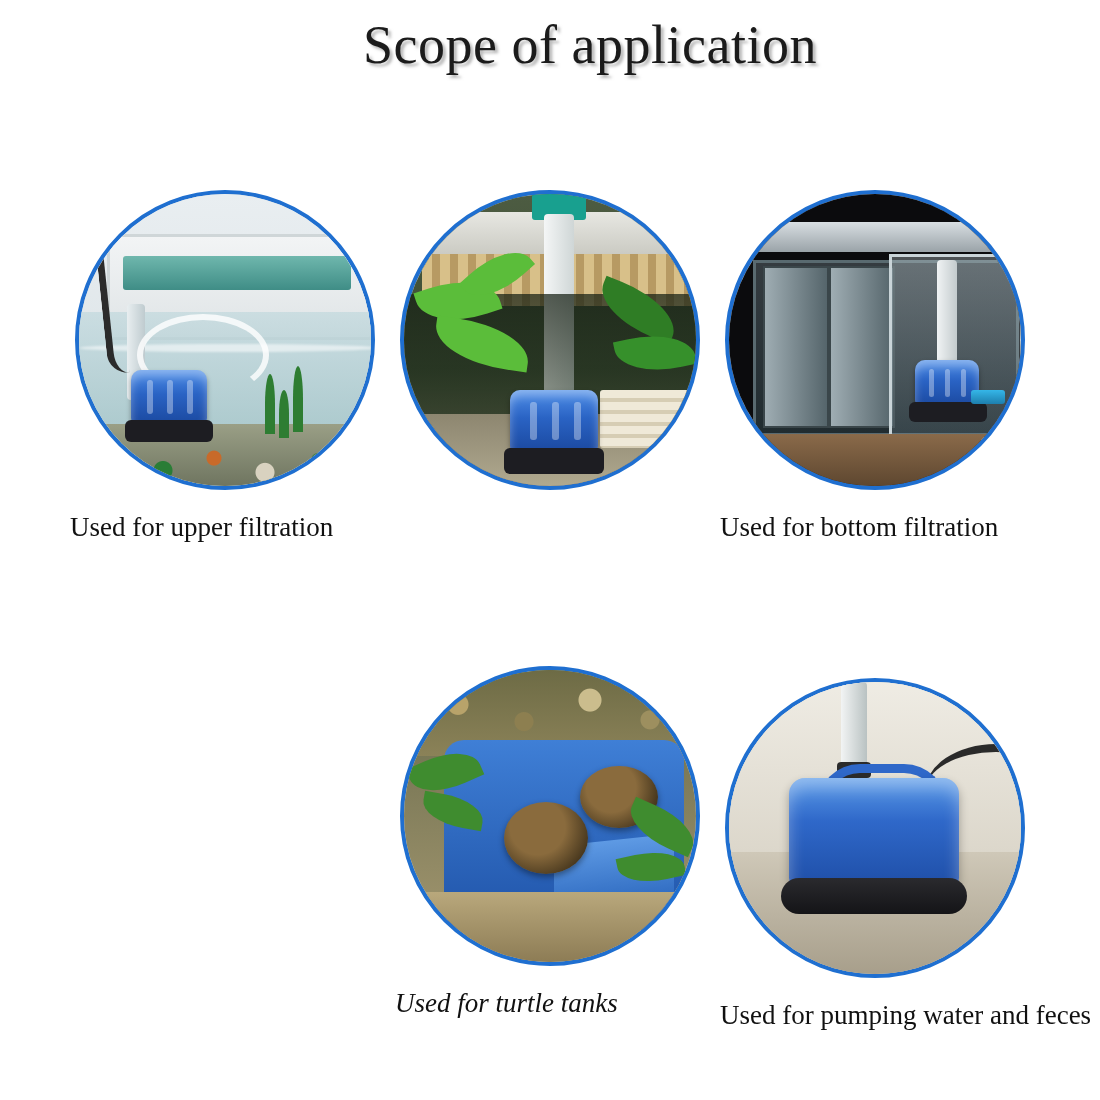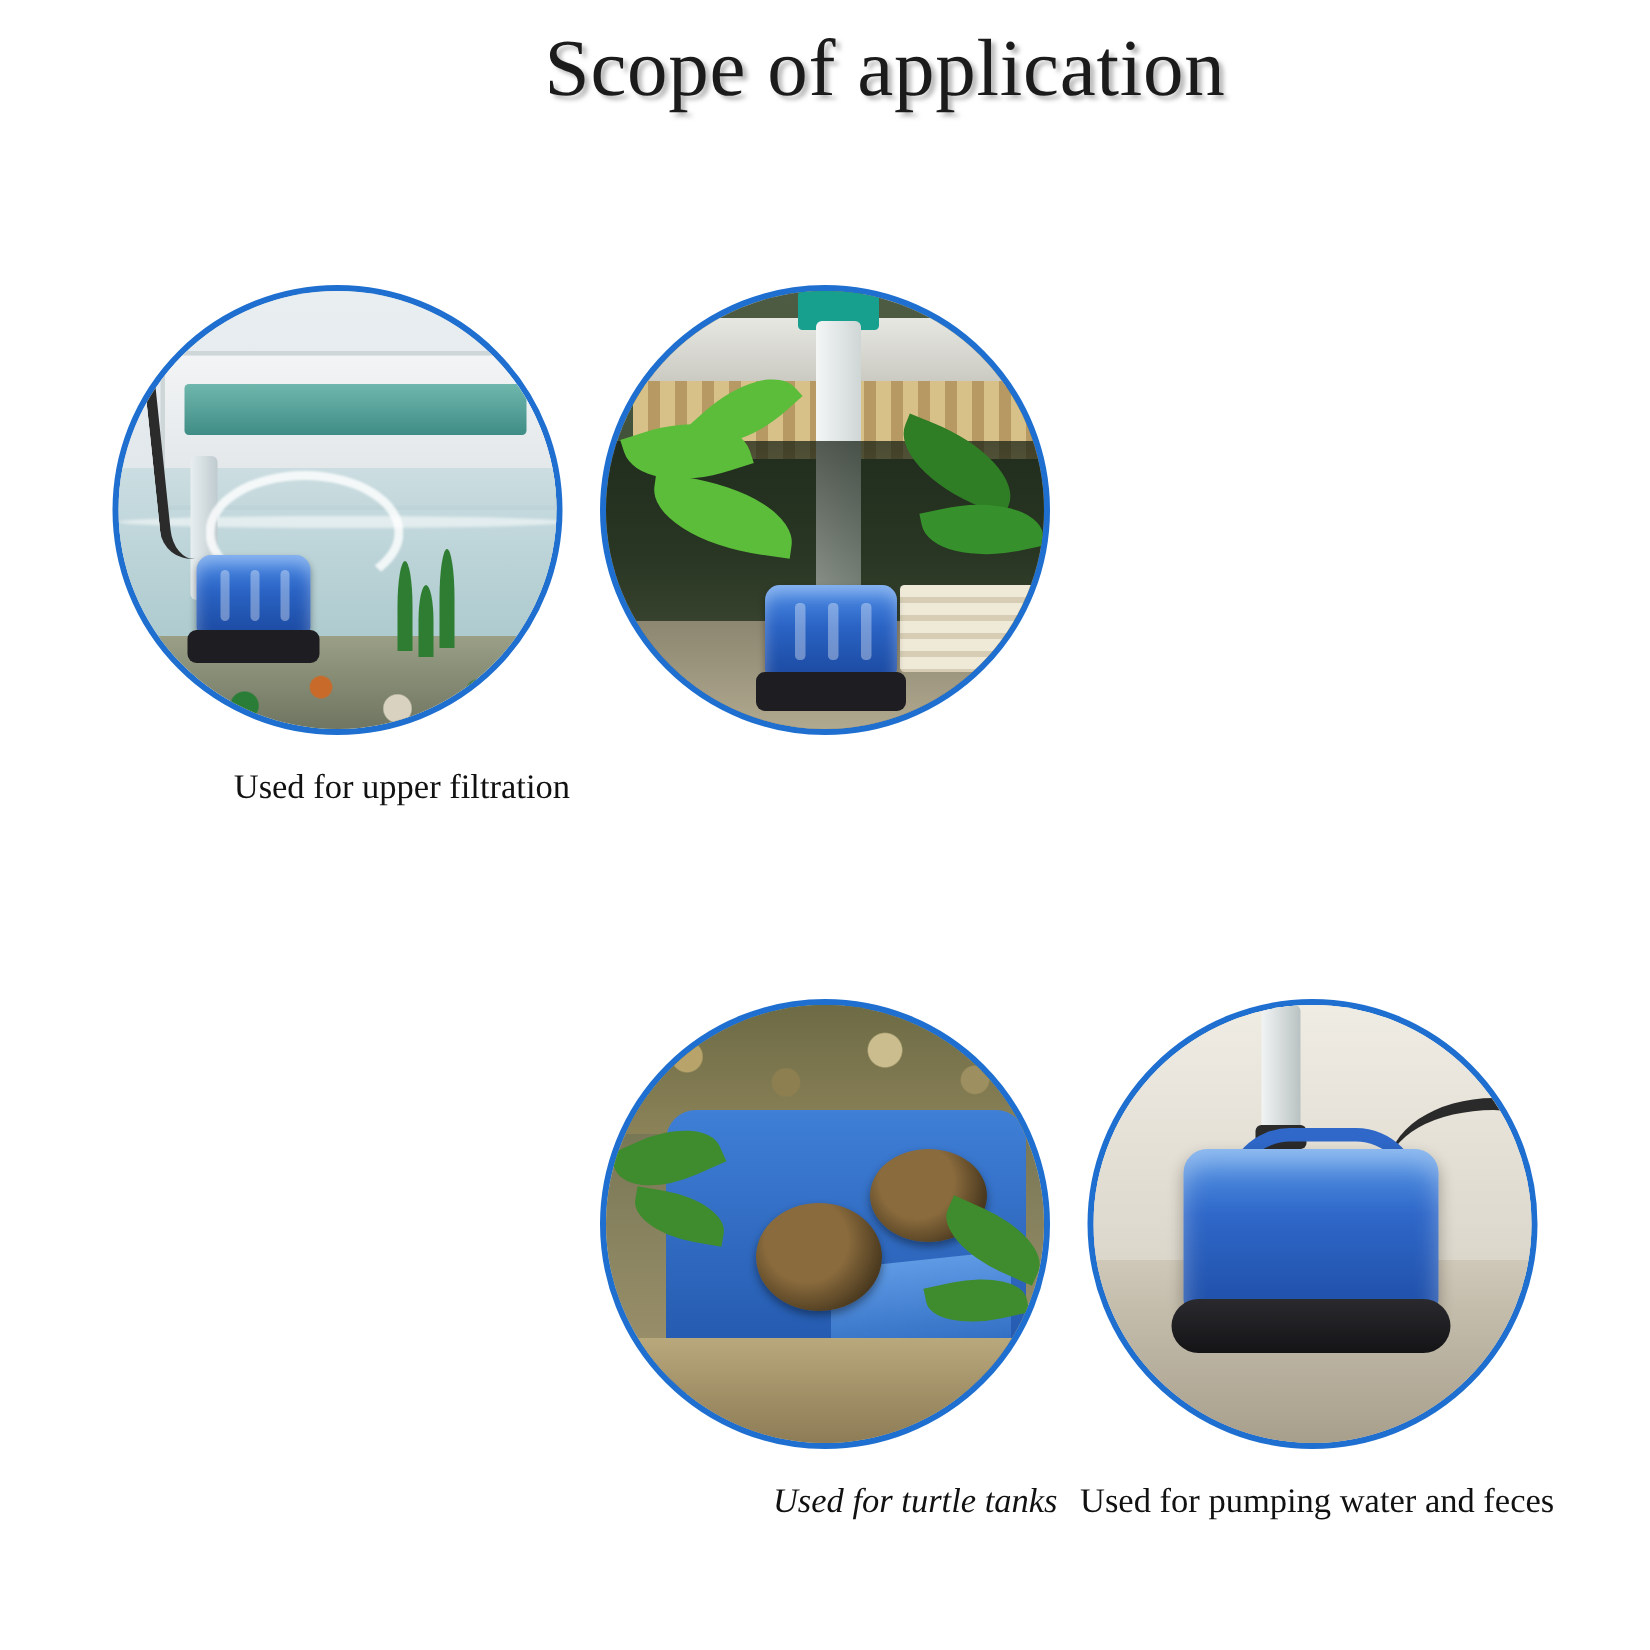--- a/index.html
+++ b/index.html
@@ -59,23 +59,23 @@
     position: absolute;
     inset: 0;
     border-radius: 50%;
     border: 4px solid #1f6fd0;
     overflow: hidden;
     background: #cfd8dc;
     box-sizing: border-box;
   }
   .caption {
     margin-top: 22px;
-    text-align: right;
+    text-align: left;
     font-family: "Liberation Serif", serif;
-    font-size: 23px;
+    font-size: 27px;
     color: #111111;
     white-space: nowrap;
   }
 
   
   .scene { position: absolute; inset: 0; }
   .lay { position: absolute; }
 
   
   .pump {
@@ -393,20 +393,44 @@
                 <div class="pump-ridge" style="left:20px; top:12px; width:7px; height:38px;"></div>
                 <div class="pump-ridge" style="left:42px; top:12px; width:7px; height:38px;"></div>
                 <div class="pump-ridge" style="left:64px; top:12px; width:7px; height:38px;"></div>
               </div>
               <div class="pump-base" style="left:100px; top:254px; width:100px; height:26px;"></div>
             </div>
           </div>
         </div>
       </div>
 
+      <div class="cell" style="left: 720px; top: 0;">
+        <div class="circle-wrap">
+          <div class="circle">
+            <div class="scene">
+              <div class="lay s3-bg"></div>
+              <div class="lay s3-top"></div>
+              <div class="lay s3-cab"></div>
+              <div class="lay s3-door" style="left:34px;"></div>
+              <div class="lay s3-door" style="left:100px;"></div>
+              <div class="lay s3-glassbox"></div>
+              <div class="lay" style="left:208px; top:66px; width:20px; height:110px; background:linear-gradient(90deg,#f0f3f4,#c3cbcd); border-radius:4px;"></div>
+              <div class="pump" style="left:186px; top:166px; width:64px; height:46px;">
+                <div class="pump-ridge" style="left:14px; top:9px; width:5px; height:28px;"></div>
+                <div class="pump-ridge" style="left:30px; top:9px; width:5px; height:28px;"></div>
+                <div class="pump-ridge" style="left:46px; top:9px; width:5px; height:28px;"></div>
+              </div>
+              <div class="pump-base" style="left:180px; top:208px; width:78px; height:20px;"></div>
+              <div class="lay s3-fitting"></div>
+              <div class="lay s3-floor"></div>
+            </div>
+          </div>
+        </div>
+        <div class="caption">Used for bottom filtration</div>
+      </div>
     </div>
 
     <div class="row" style="margin-top: 26px;">
 
 
       <div class="cell" style="left: 395px; top: 0; font-style: italic;">
         <div class="circle-wrap">
           <div class="circle">
             <div class="scene">
               <div class="lay s5-bg"></div>
@@ -419,21 +443,21 @@
               <div class="lay s5-fern" style="left:6px; top:84px; width:70px; height:36px; transform:rotate(-24deg);"></div>
               <div class="lay s5-fern" style="left:18px; top:126px; width:62px; height:30px; transform:rotate(10deg);"></div>
               <div class="lay s5-fern" style="left:222px; top:140px; width:72px; height:34px; transform:rotate(24deg);"></div>
               <div class="lay s5-fern" style="left:214px; top:182px; width:66px; height:30px; transform:rotate(-12deg);"></div>
             </div>
           </div>
         </div>
         <div class="caption">Used for turtle tanks</div>
       </div>
 
-      <div class="cell" style="left: 720px; top: 0;">
+      <div class="cell" style="left: 720px; top: 12px;">
         <div class="circle-wrap">
           <div class="circle">
             <div class="scene">
               <div class="lay s6-bg"></div>
               <div class="lay s6-wall"></div>
               <div class="lay s6-floor"></div>
               <div class="lay s6-cord"></div>
               <div class="lay s6-pipe"></div>
               <div class="lay s6-collar"></div>
               <div class="lay s6-handle"></div>

